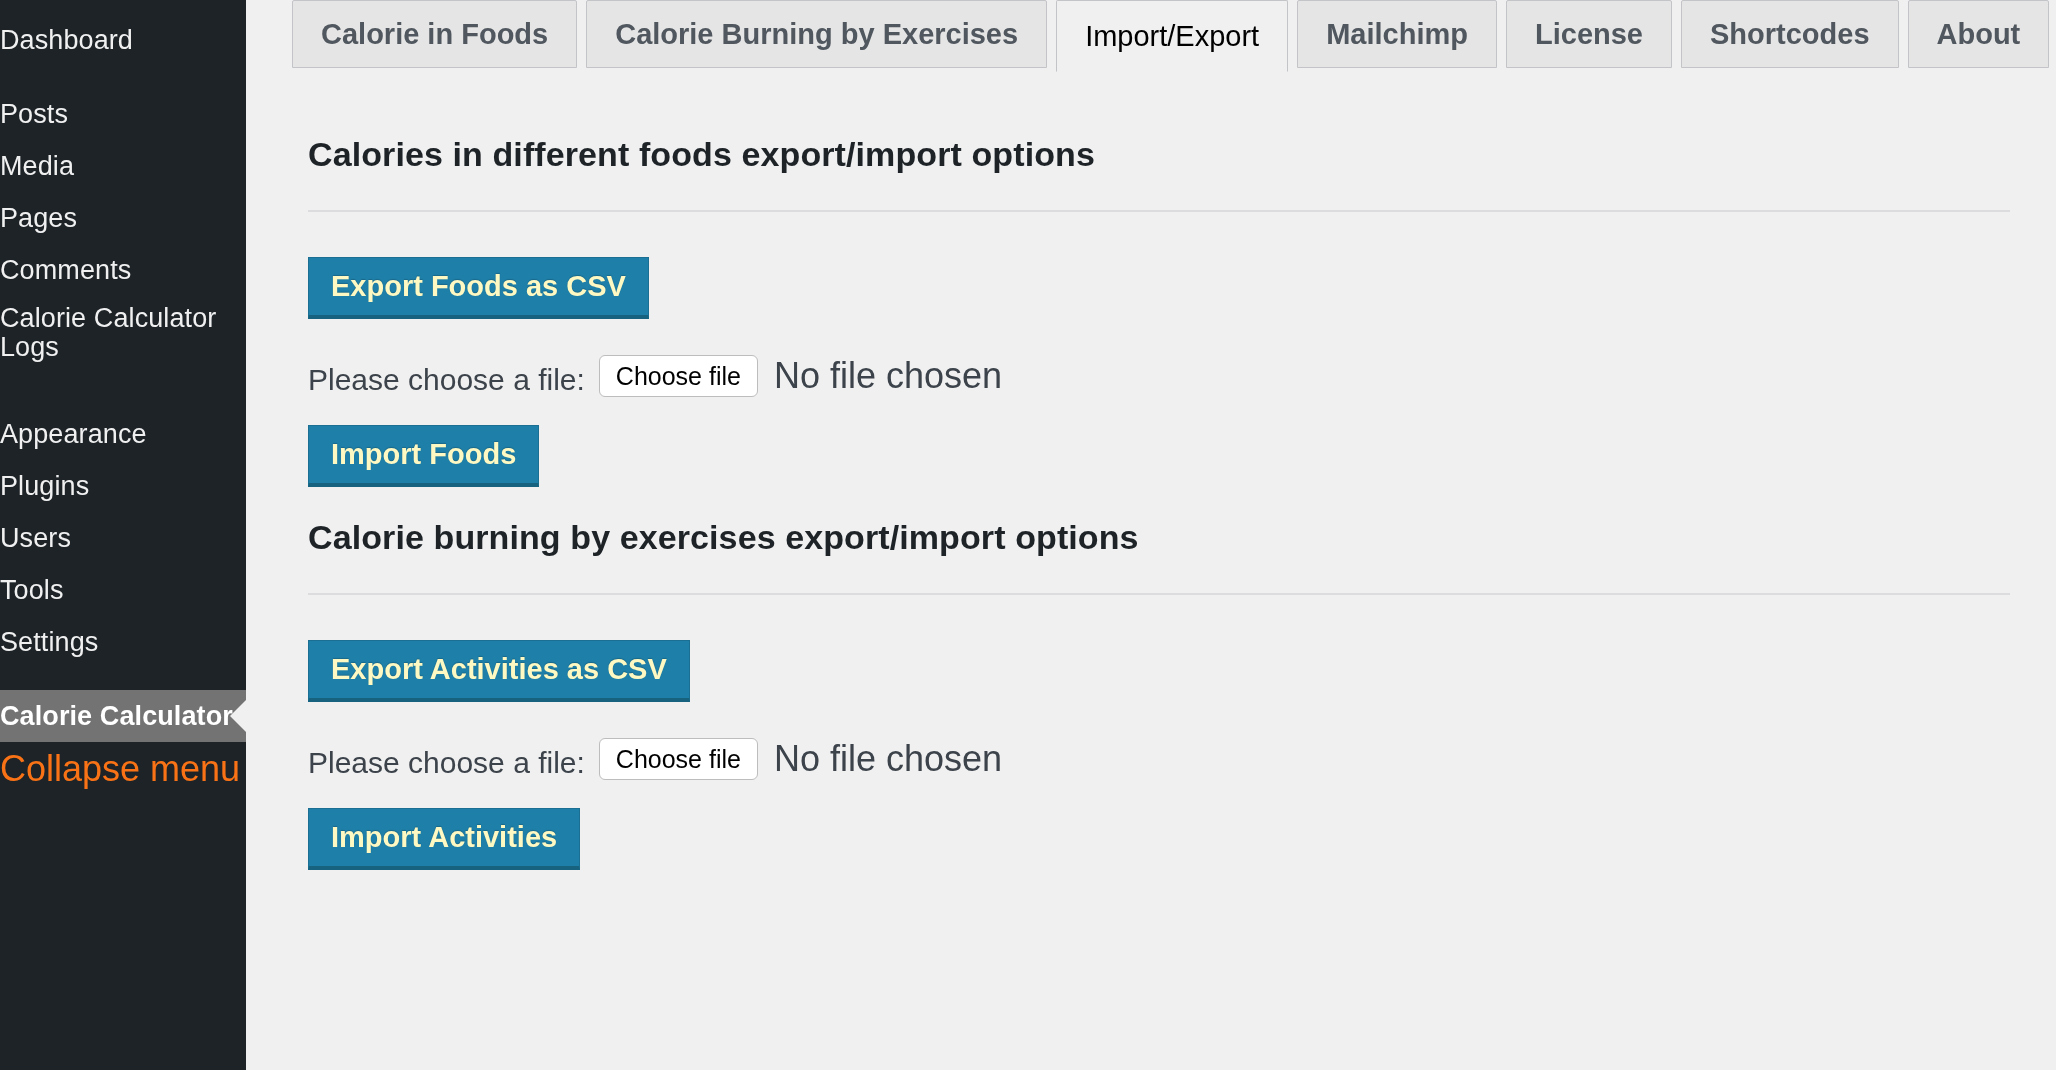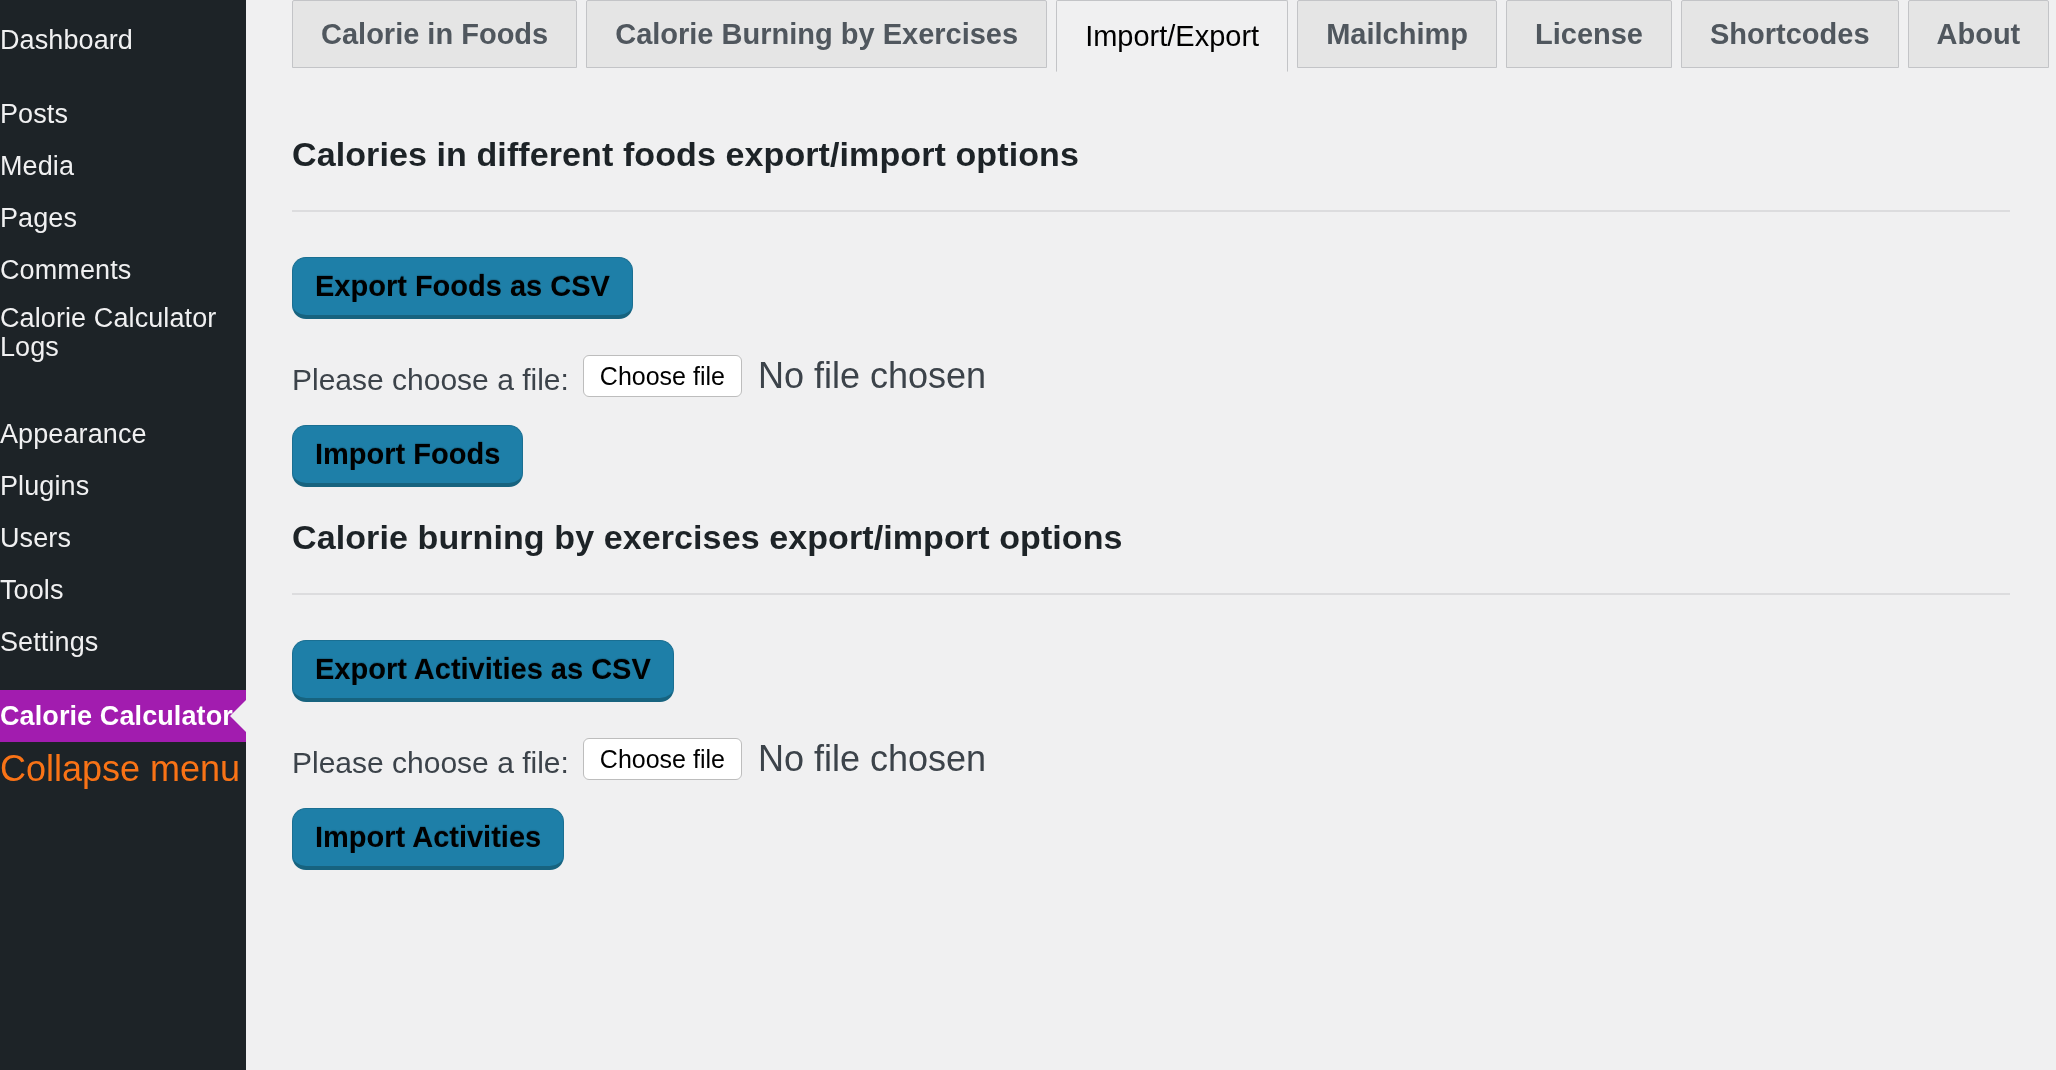--- a/index.html
+++ b/index.html
@@ -50,21 +50,21 @@
     line-height: 1.08;
     padding-top: 8px;
     white-space: normal;
     font-size: 27px;
   }
   .menu-item.two-line .label-inner { display: block; }
 
   .menu-gap { height: 22px; }
 
   .menu-item.active {
-    background: #a21caf;
+    background: #737373;
     color: #ffffff;
     font-weight: 600;
   }
   .menu-item.active .notch {
     position: absolute;
     right: 0;
     top: 50%;
     transform: translateY(-50%);
     width: 0; height: 0;
     border-top: 16px solid transparent;
@@ -125,21 +125,21 @@
   .tab.active {
     background: #f0f0f1;
     color: #000000;
     border-bottom-color: #f0f0f1;
     font-weight: 400;
     height: 72px;
   }
 
   
   .content {
-    padding: 0 0 0 46px;
+    padding: 0 0 0 62px;
     margin-top: 6px;
   }
 
   h2.section-title {
     margin: 28px 0 0 0;
     padding: 0;
     font-size: 34px;
     font-weight: 700;
     color: #1d2327;
     letter-spacing: 0.1px;
@@ -155,22 +155,22 @@
 
   .button-primary {
     display: inline-flex;
     align-items: center;
     justify-content: center;
     height: 62px;
     padding: 0 22px;
     background: #1e7fa8;
     border: 1px solid #1a6f92;
     border-bottom: 4px solid #17637f;
-    border-radius: 14px;
-    color: #000000;
+    border-radius: 0;
+    color: #fef9c3;
     font-size: 29px;
     font-weight: 700;
     font-family: "Liberation Sans", sans-serif;
     line-height: 1;
     cursor: pointer;
     text-shadow: 0 -1px 1px rgba(0,0,0,0.18);
     white-space: nowrap;
   }
 
   .spacer-45 { height: 45px; }

